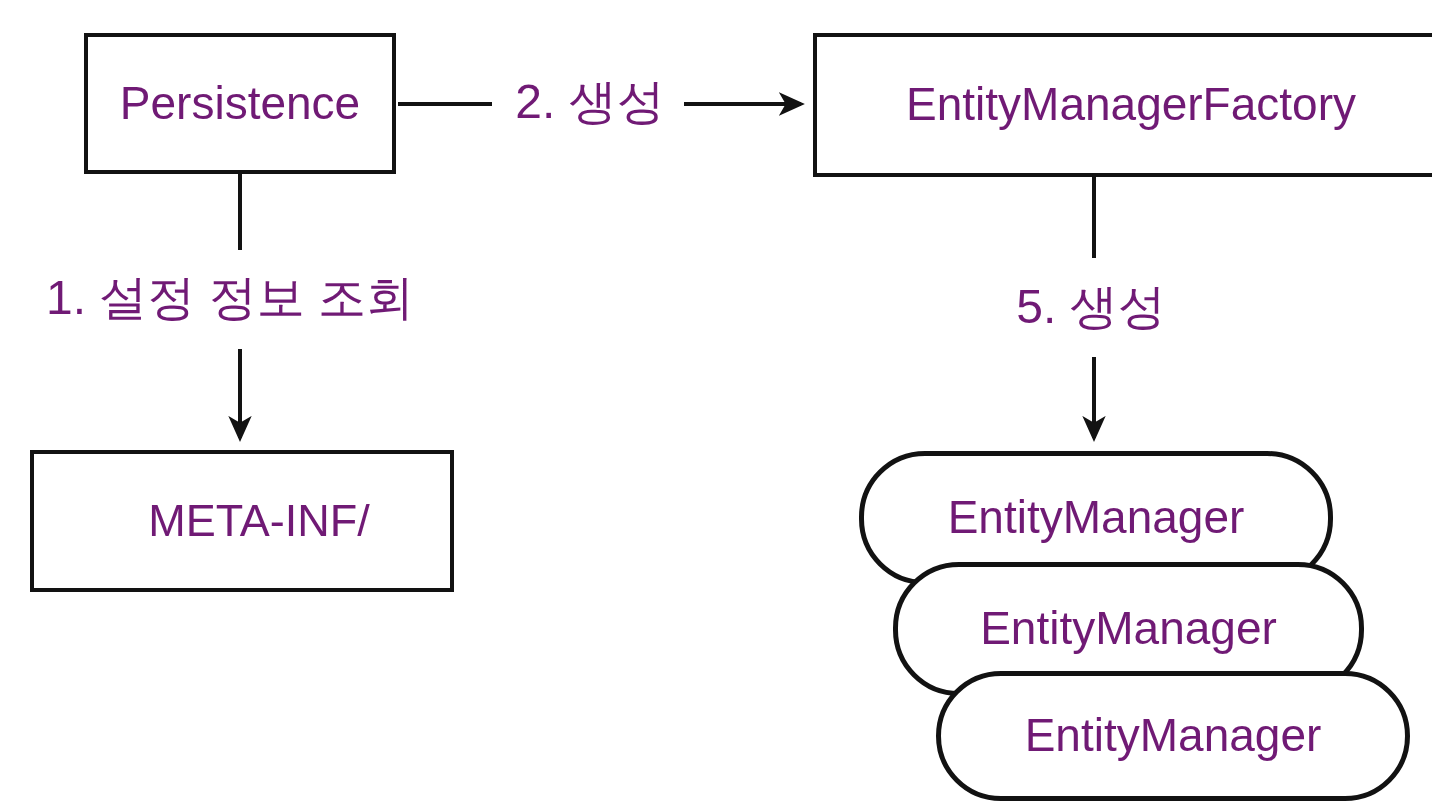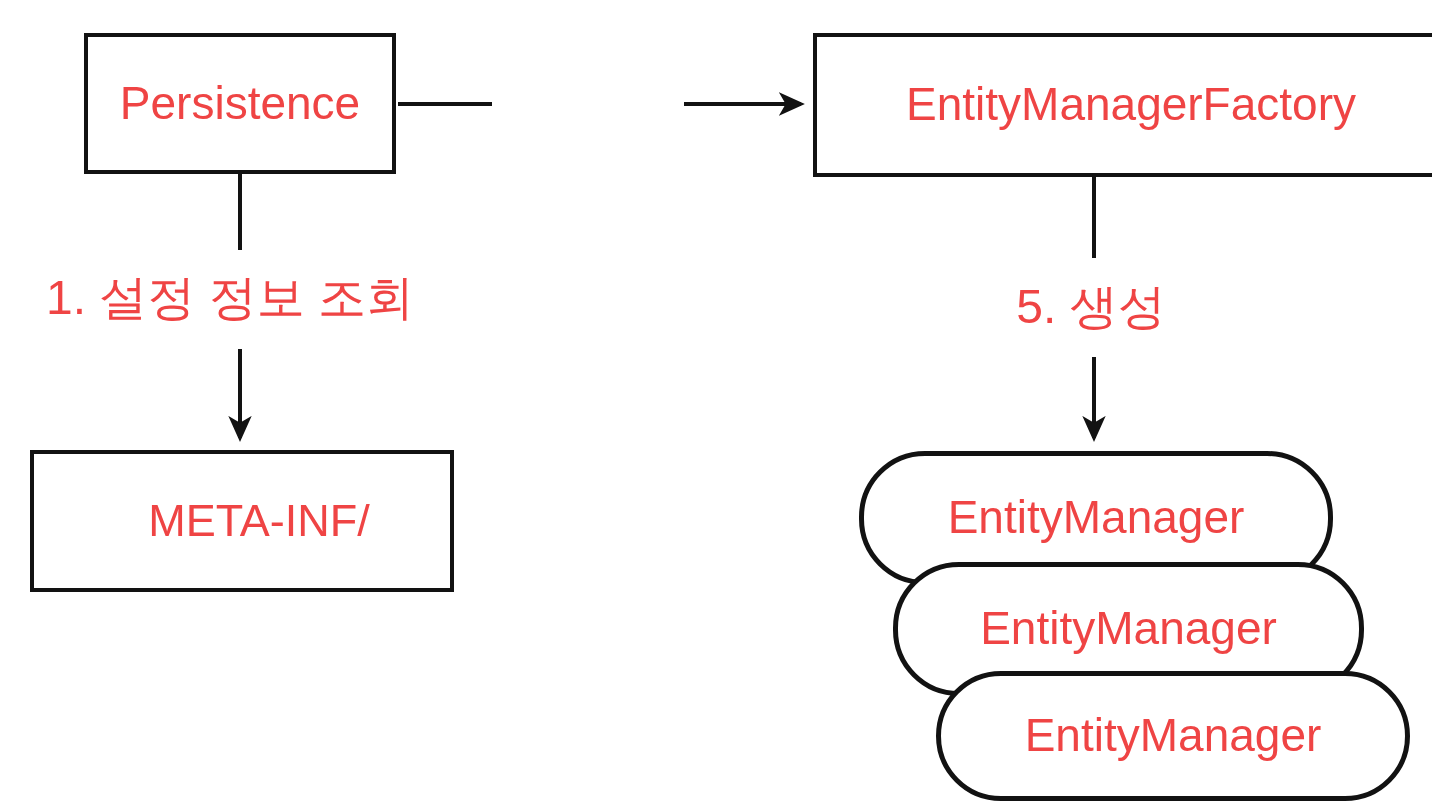--- a/index.html
+++ b/index.html
@@ -2,21 +2,21 @@
 <html><head>
 <meta charset="utf-8">
 <style>
   html, body { margin: 0; padding: 0; background: #ffffff; }
   #canvas {
     position: relative;
     width: 1432px;
     height: 808px;
     background: #ffffff;
     font-family: "Liberation Sans", "DejaVu Sans", sans-serif;
-    color: #ef4444;
+    color: #701a75;
     overflow: hidden;
   }
   .node {
     position: absolute;
     box-sizing: border-box;
     background: #ffffff;
     border: 4px solid #121212;
     display: flex;
     align-items: center;
     justify-content: center;
@@ -93,15 +93,16 @@
     <span>EntityManager</span>
   </div>
   <div class="node pill" id="node-em2">
     <span>EntityManager</span>
   </div>
   <div class="node pill" id="node-em3">
     <span>EntityManager</span>
   </div>
 
   <div class="step-label" id="label-step1">1. 설정 정보 조회</div>
+  <div class="step-label" id="label-step2">2. 생성</div>
   <div class="step-label" id="label-step3">5. 생성</div>
 
 </div>
 
 </body></html>

